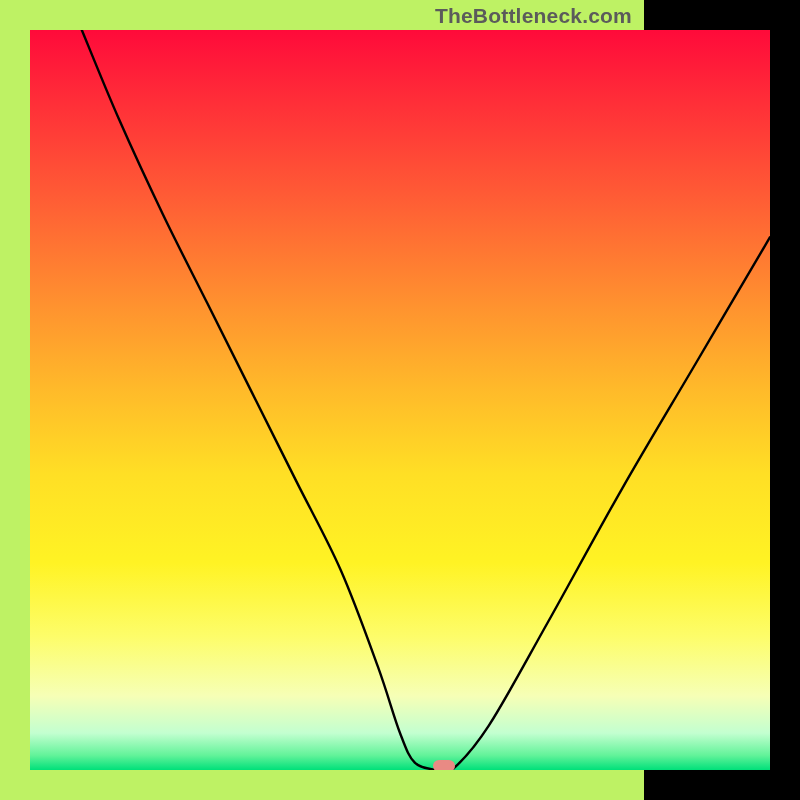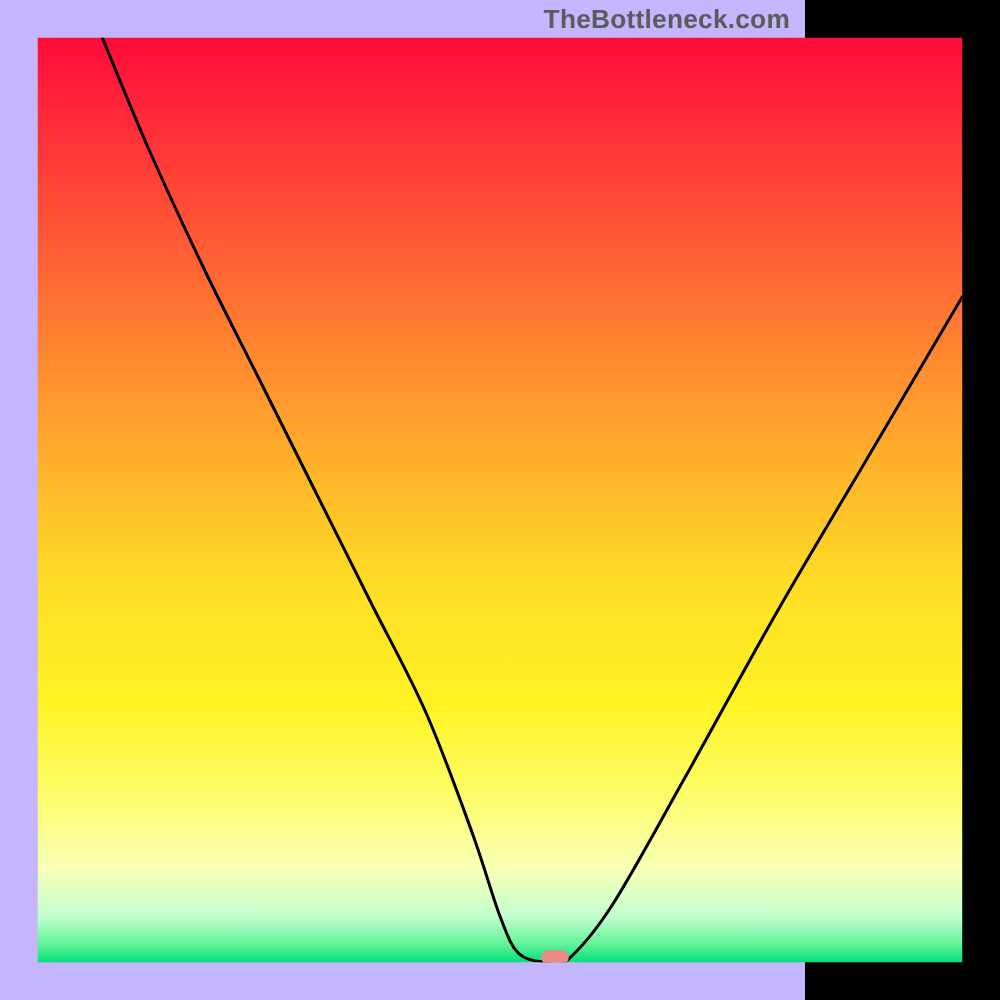--- a/index.html
+++ b/index.html
@@ -7,21 +7,21 @@
     padding: 0;
     width: 800px;
     height: 800px;
     background: #000;
     font-family: Arial, Helvetica, sans-serif;
   }
   .frame {
     position: relative;
     width: 644px;
     height: 800px;
-    background: #c4b5fd;
+    background: #bef264;
   }
   .watermark {
     position: absolute;
     top: 4px;
     right: 12px;
     color: #5b5b5b;
     font-size: 21px;
     font-weight: 600;
     letter-spacing: 0.2px;
     z-index: 10;

